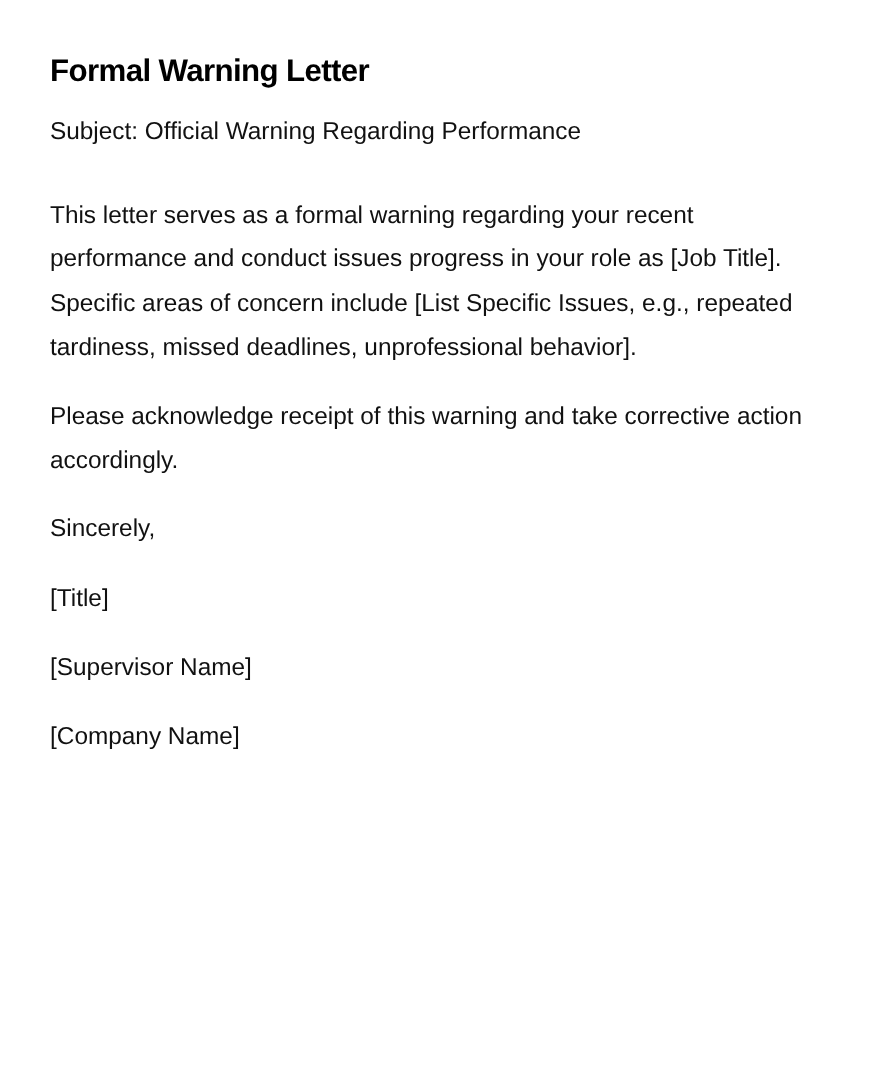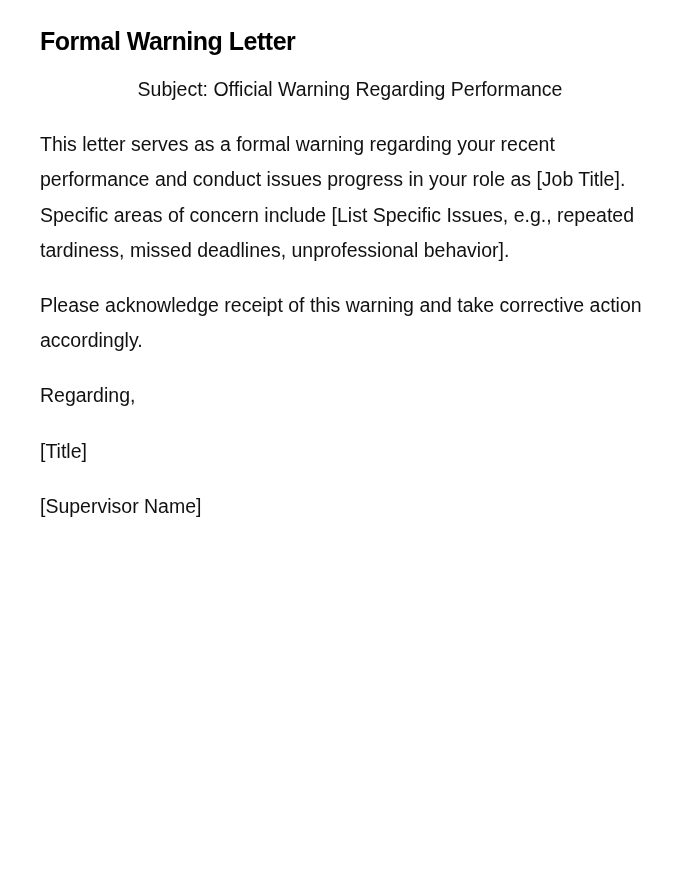--- a/index.html
+++ b/index.html
@@ -8,46 +8,47 @@
       background: #ffffff;
     }
     body {
       width: 700px;
       height: 872px;
       overflow: hidden;
       font-family: "Liberation Sans", "DejaVu Sans", sans-serif;
       color: #111111;
     }
     .page {
-      padding: 24px 40px 0 40px;
+      padding: 40px 40px 0 40px;
       box-sizing: border-box;
       width: 700px;
     }
     h1 {
       font-family: "Liberation Sans", sans-serif;
       font-weight: bold;
       font-size: 25px;
       letter-spacing: -0.5px;
       margin: 0 0 14px 0;
       line-height: 34px;
       color: #000000;
     }
     p {
       font-size: 19.5px;
       line-height: 35.2px;
       margin: 0 0 20px 0;
       color: #111111;
       letter-spacing: 0px;
     }
-    p.subject { margin-bottom: 20px; text-align: center; }
+    p.subject { margin-bottom: 32px; }
   </style>
 </head>
 <body>
 
 <div class="page">
   <h1>Formal Warning Letter</h1>
   <p class="subject">Subject: Official Warning Regarding Performance</p>
   <p>This letter serves as a formal warning regarding your recent performance and conduct issues progress in your role as [Job Title]. Specific areas of concern include [List Specific Issues, e.g., repeated tardiness, missed deadlines, unprofessional behavior].</p>
   <p>Please acknowledge receipt of this warning and take corrective action accordingly.</p>
-  <p>Regarding,</p>
+  <p>Sincerely,</p>
   <p>[Title]</p>
   <p>[Supervisor Name]</p>
+  <p>[Company Name]</p>
 </div>
 
 </body></html>

